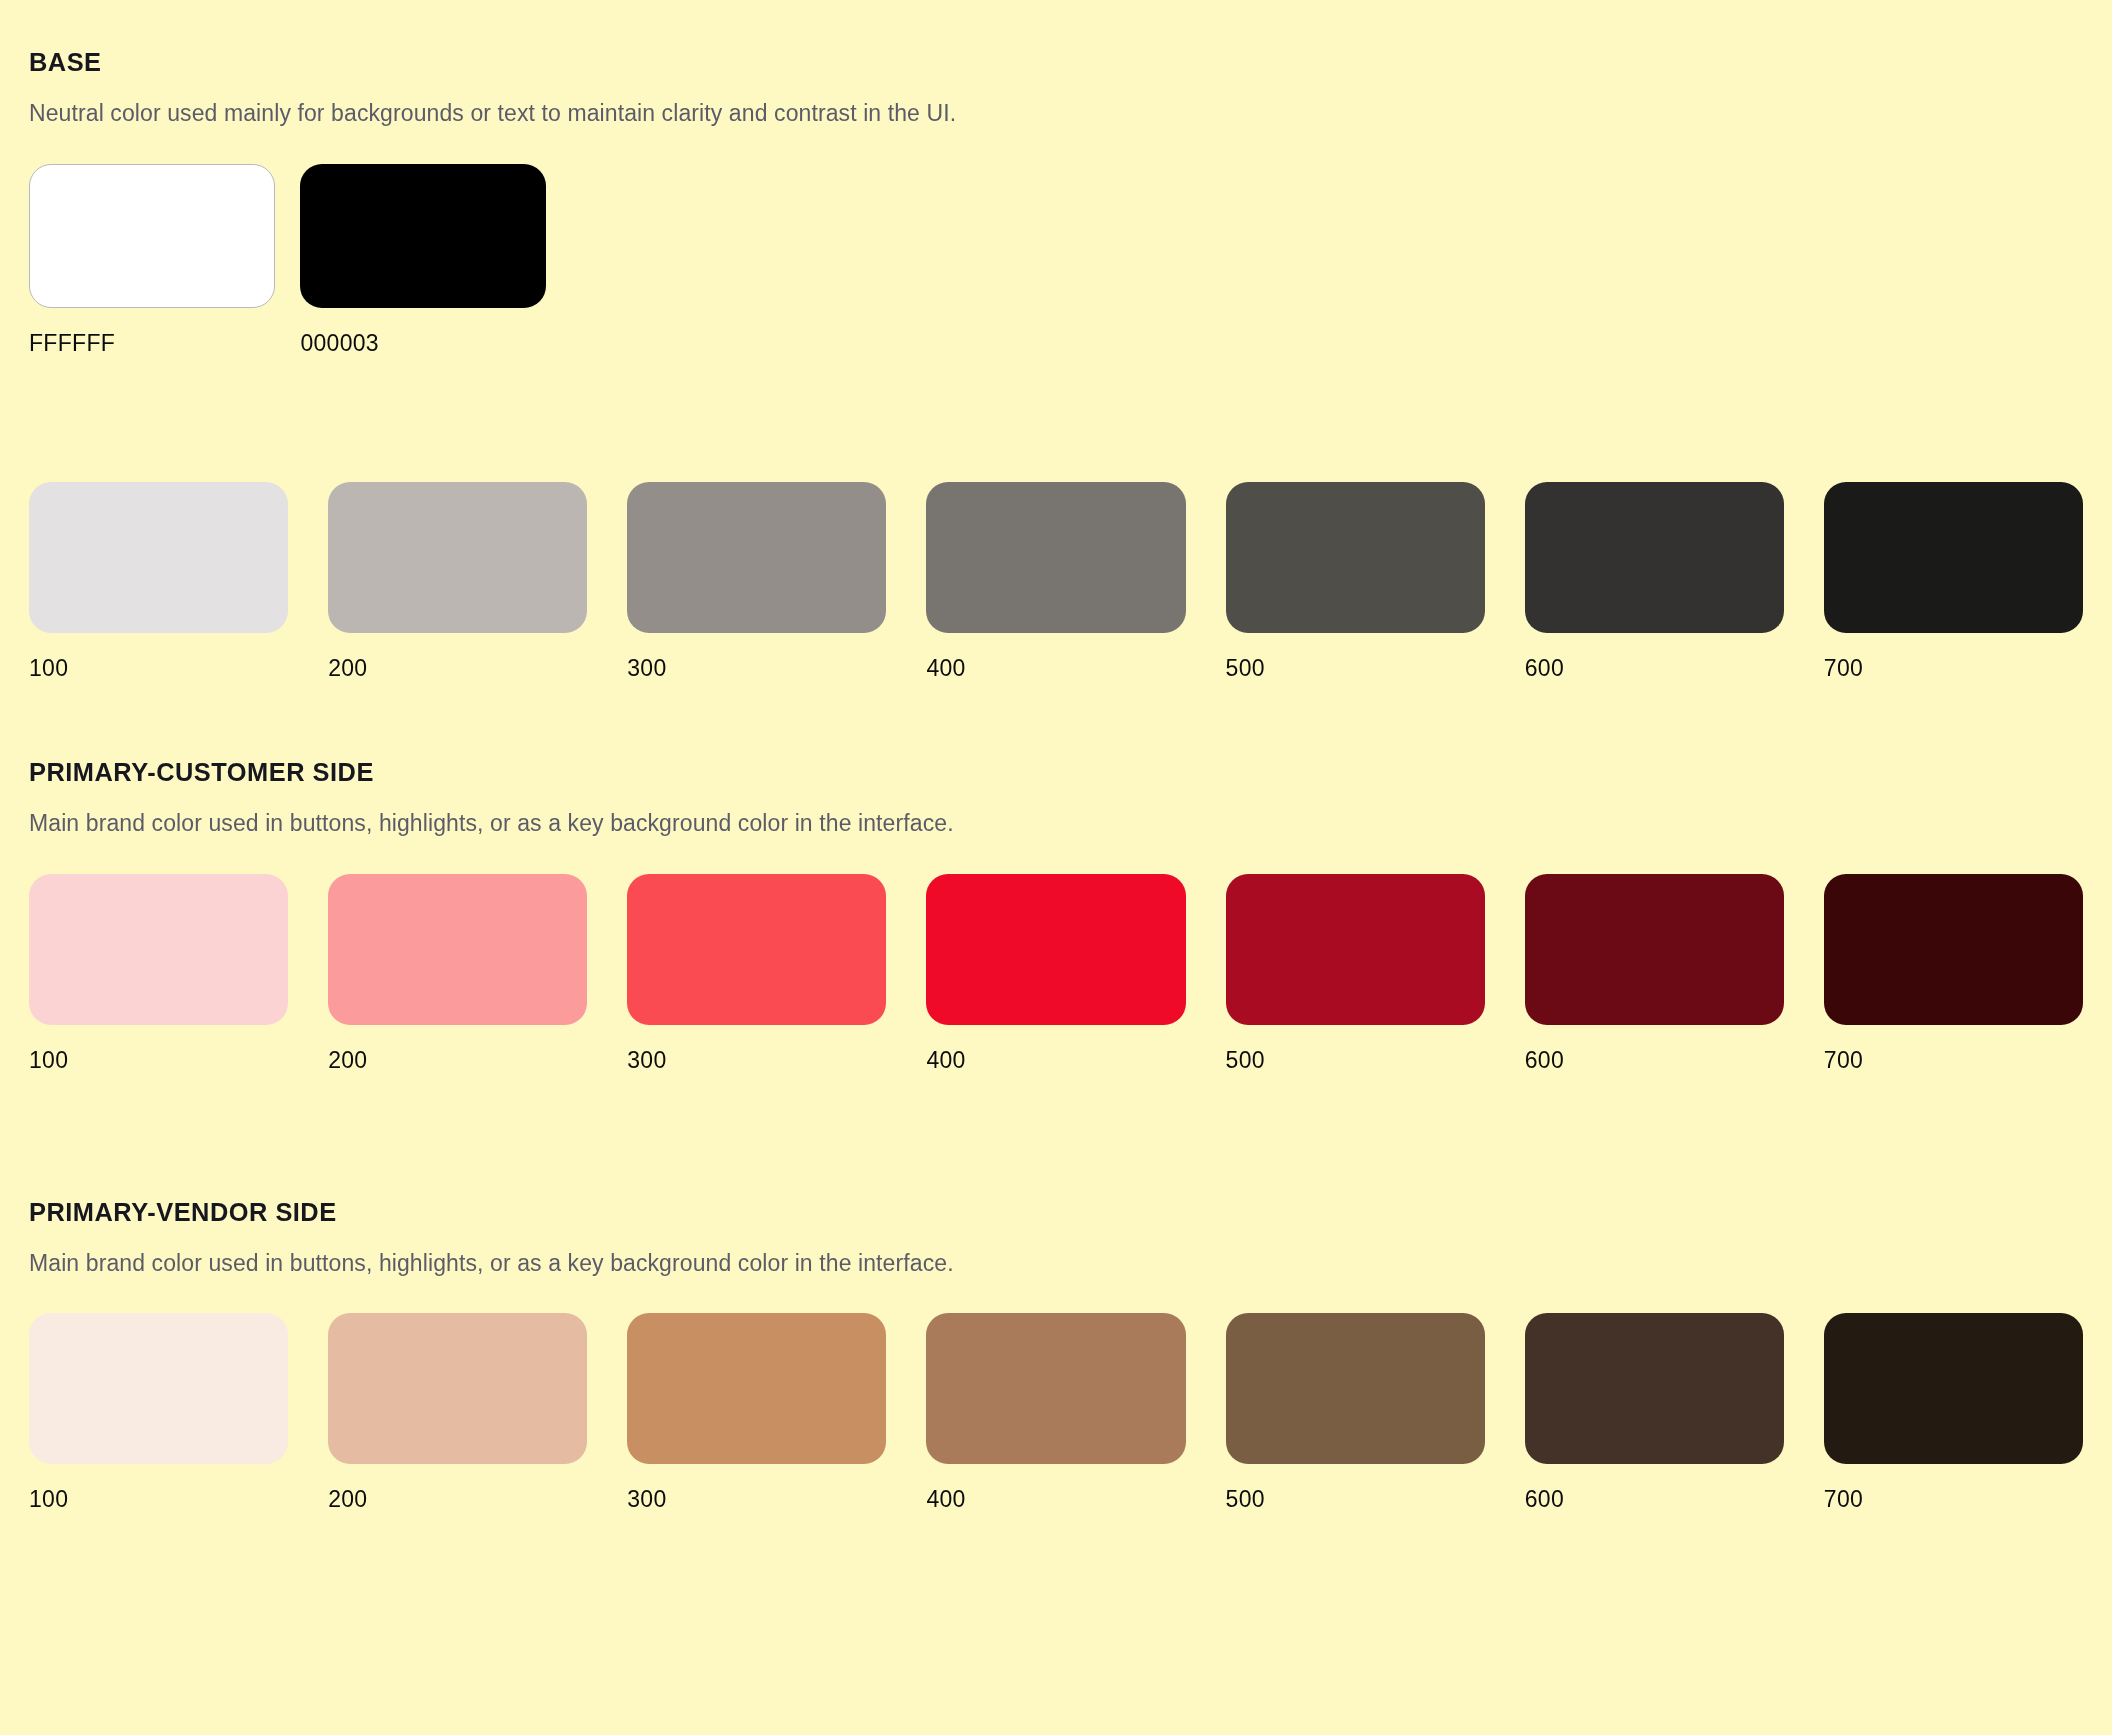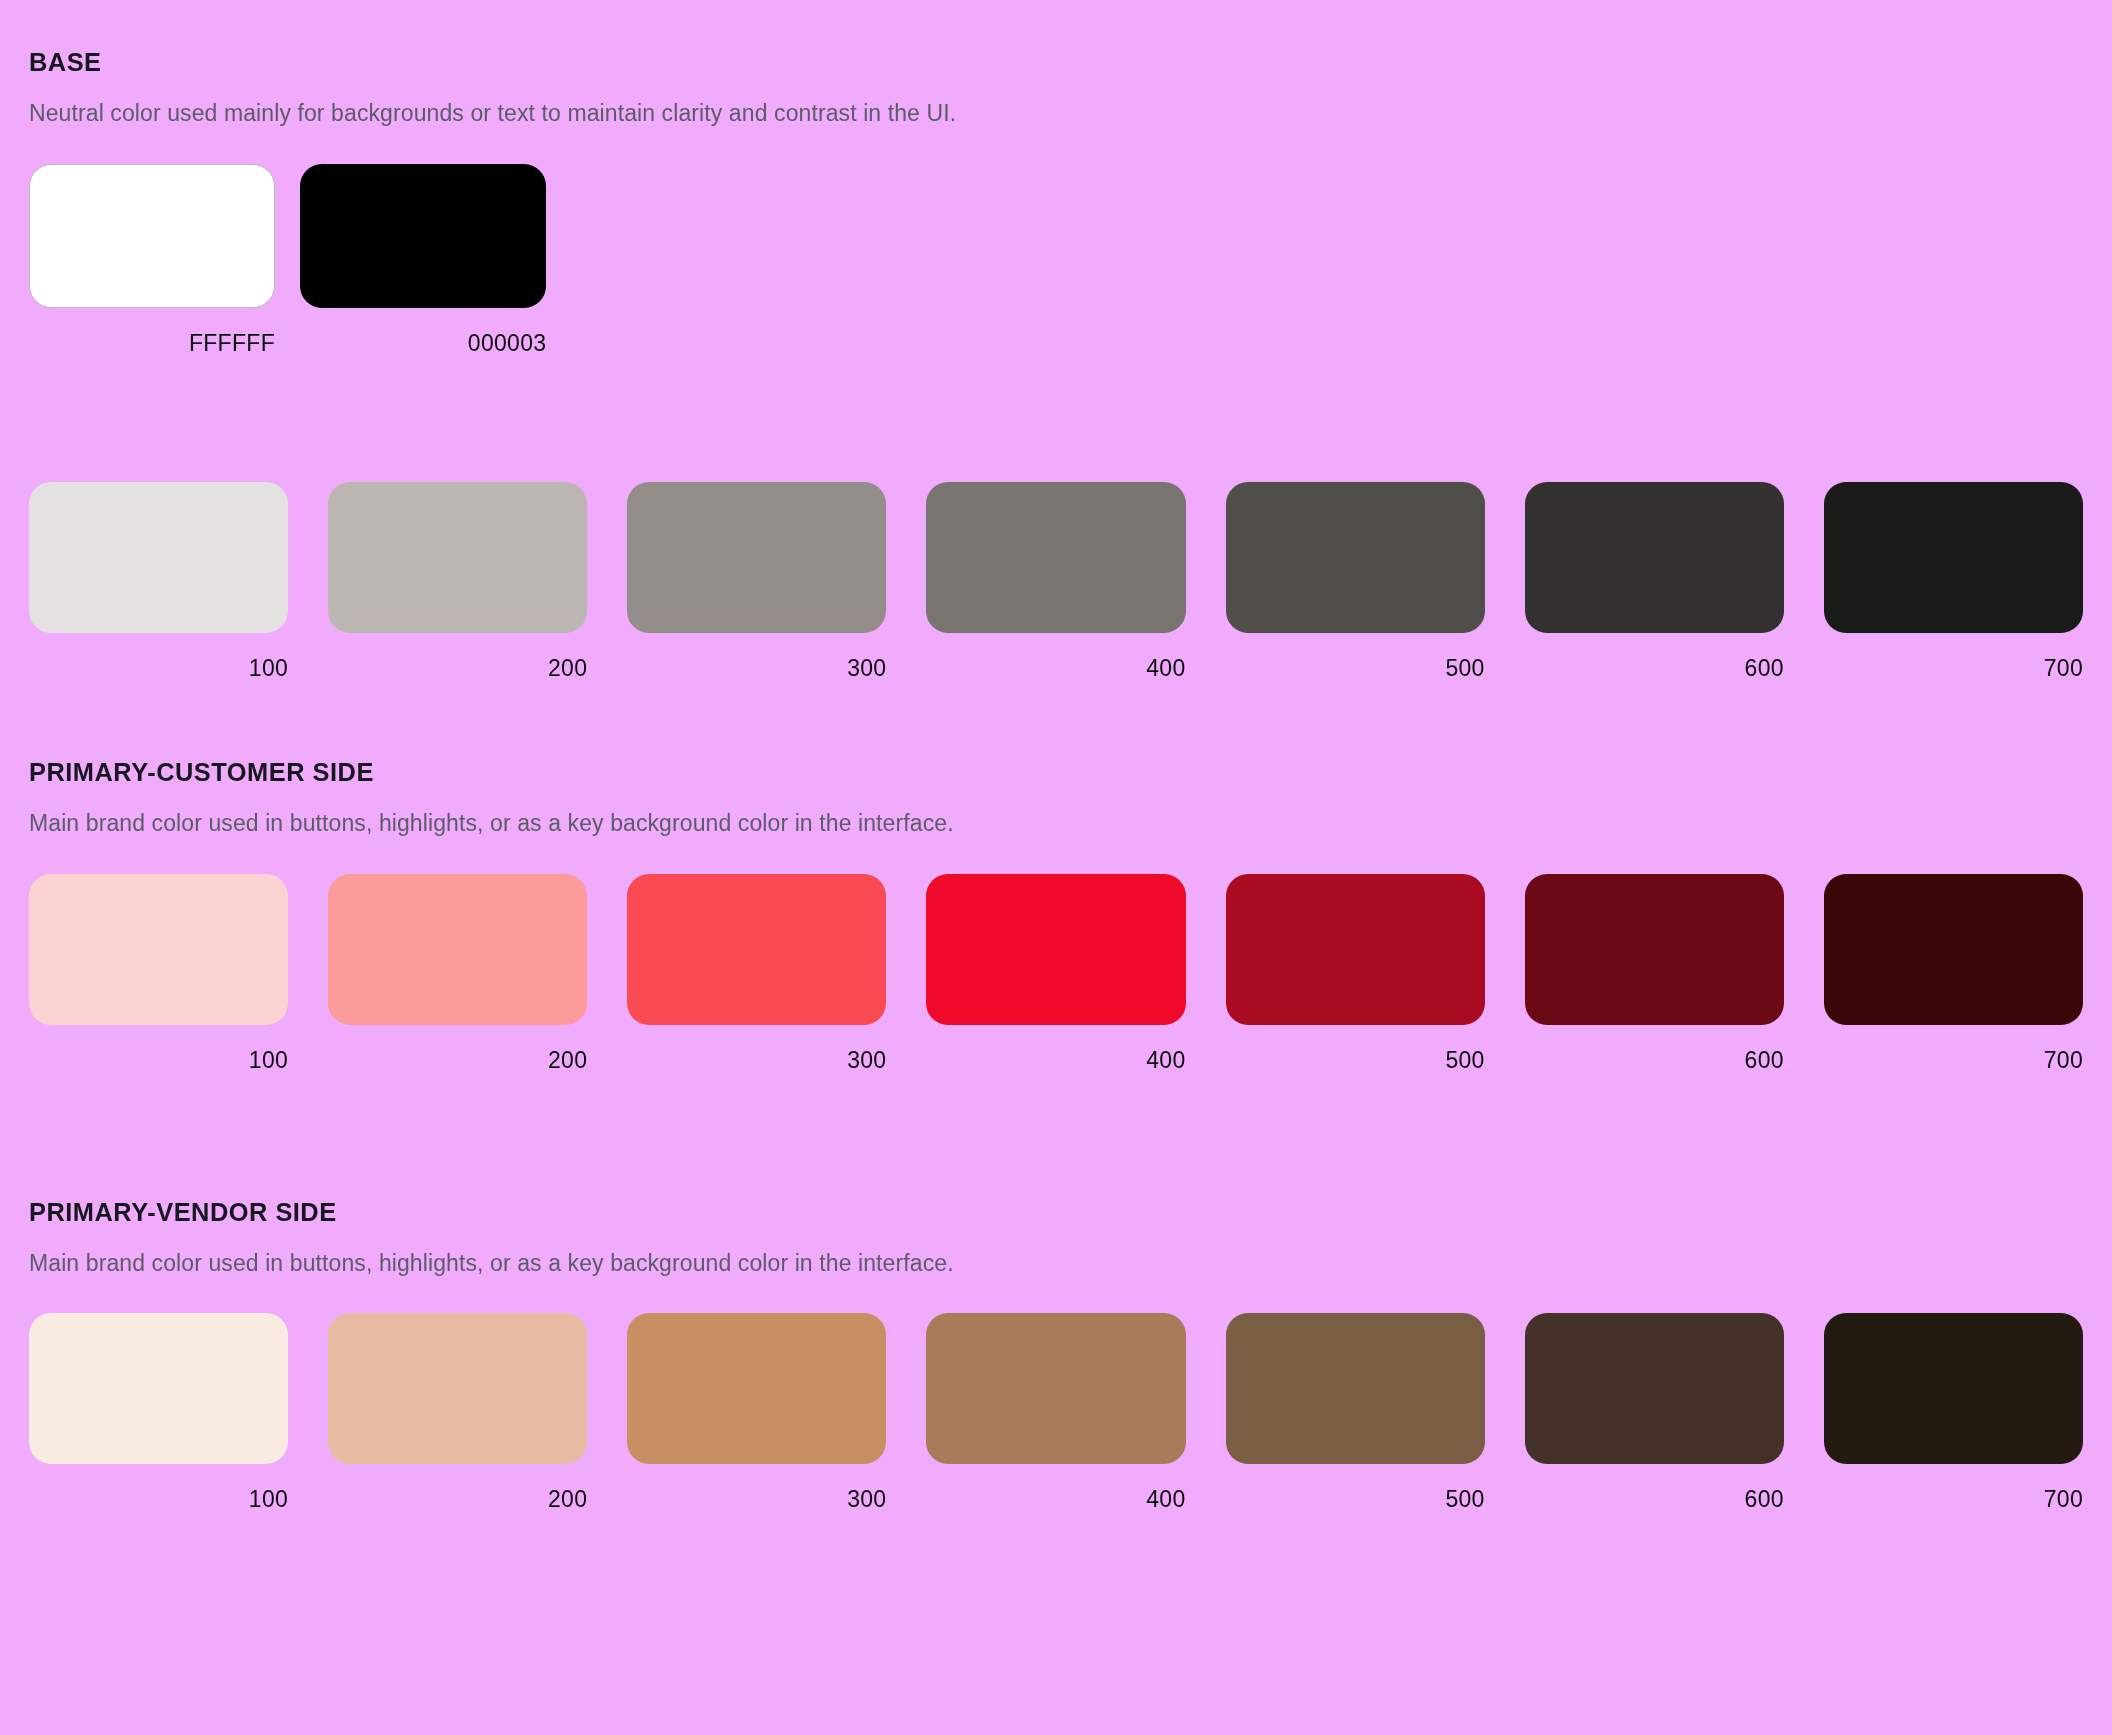--- a/index.html
+++ b/index.html
@@ -12,21 +12,21 @@
 
   body {
     font-family: "Liberation Sans", sans-serif;
     -webkit-font-smoothing: antialiased;
     overflow: hidden;
   }
 
   .page {
     width: 2112px;
     height: 1736px;
-    background: #f0abfc;
+    background: #fef9c3;
     padding: 34px 0 0 0;
     position: relative;
   }
 
   
   .section {
     padding-left: 29px;
     padding-right: 29px;
   }
 
@@ -63,21 +63,21 @@
   }
 
   .swatch-row.base-row {
     gap: 25.4px;
   }
 
   .swatch-cell {
     width: 270px;
     display: flex;
     flex-direction: column;
-    align-items: flex-end;
+    align-items: flex-start;
   }
 
   .swatch-cell.base-cell {
     width: 246px;
   }
 
   .swatch-chip {
     width: 100%;
     height: 151px;
     border-radius: 22px;

